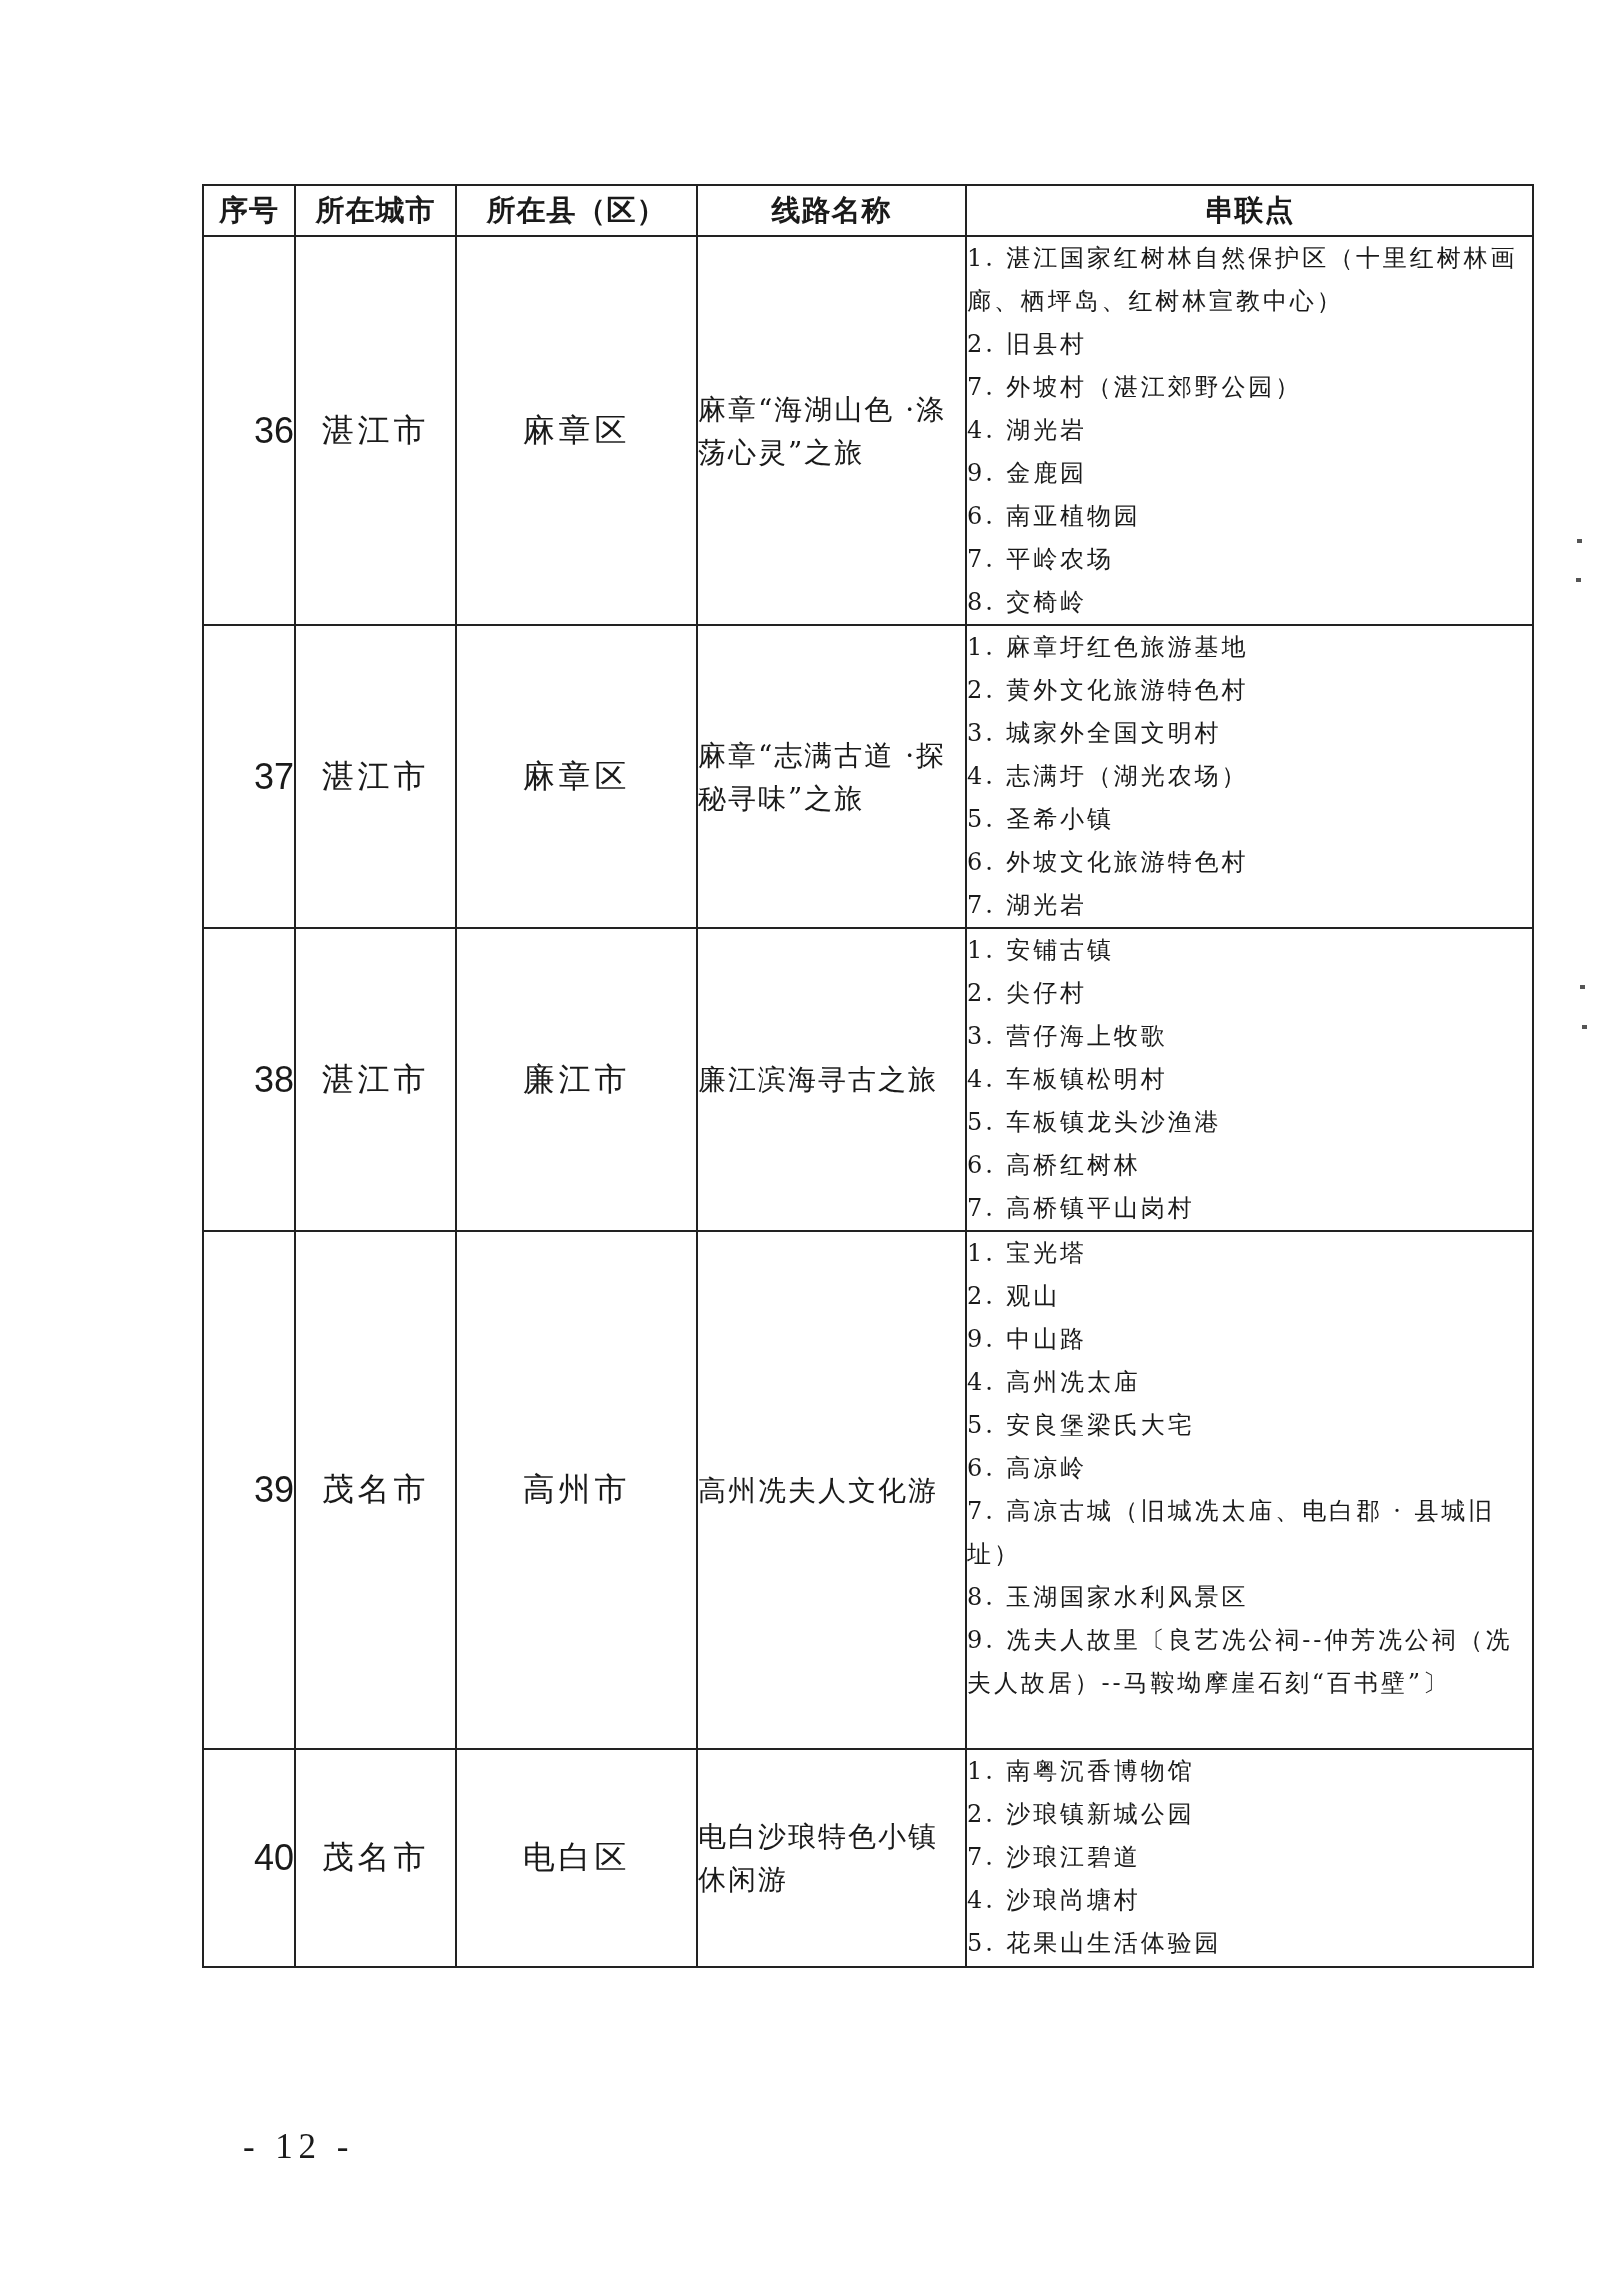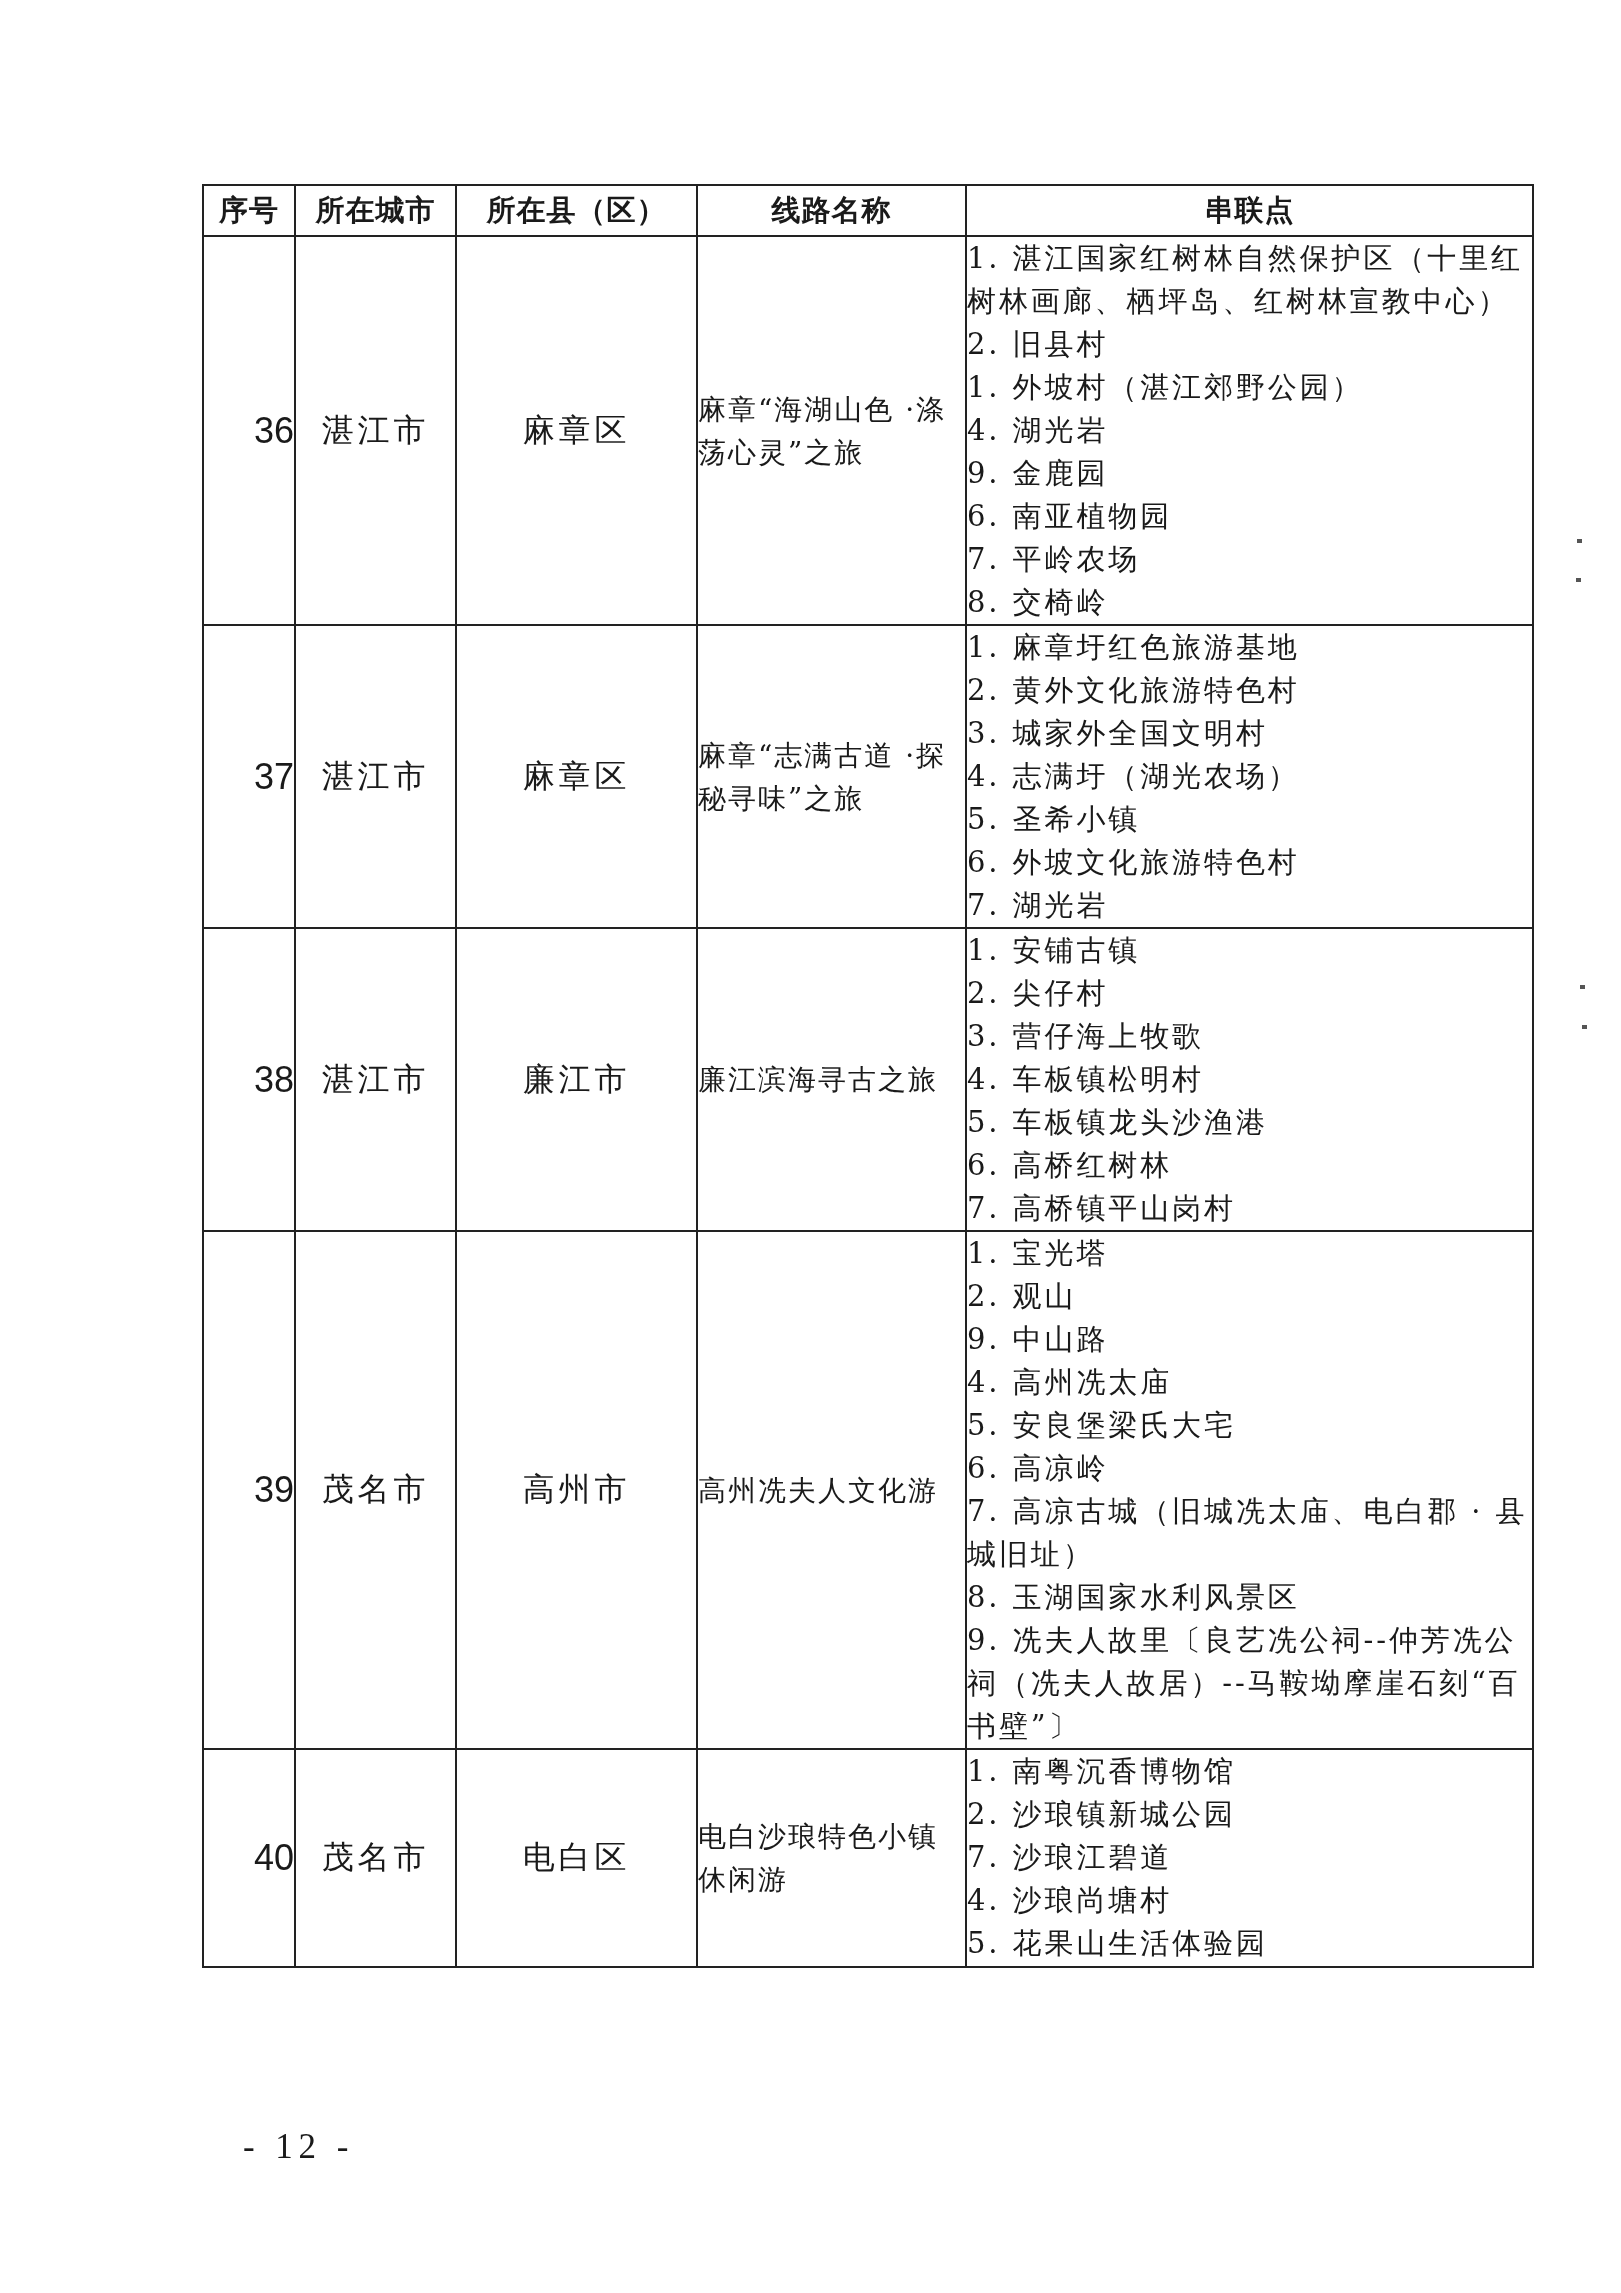--- a/index.html
+++ b/index.html
@@ -13,21 +13,21 @@
                       letter-spacing: 1px; }
     col.c-no { width: 92px; }
     col.c-city { width: 161px; }
     col.c-county { width: 241px; }
     col.c-route { width: 269px; }
     col.c-stops { width: 567px; }
     td.center { text-align: center; vertical-align: middle; font-size: 32px; letter-spacing: 3.9px; }
     td.num { text-align: right; vertical-align: middle; font-size: 36px; font-family: Liberation Sans, sans-serif; letter-spacing: 0; }
     td.route { vertical-align: middle; font-size: 28px; line-height: 43px; padding: 0 2px 0 3.9px; letter-spacing: 2px; }
     td.route.centered { text-align: left; }
-    td.stops { vertical-align: top; font-size: 29px; line-height: 43px; padding: 2px 3.9px 3.9px 3.9px; letter-spacing: 2.9px; }
+    td.stops { vertical-align: top; font-size: 24px; line-height: 43px; padding: 2px 3.9px 3.9px 3.9px; letter-spacing: 2.9px; }
     .stop { display: block; }
     .page-number { position: absolute; left: 243px; top: 2127px; font-size: 35px;
                    font-family: "Liberation Serif", serif; letter-spacing: 5.9px; }
     .speck { position: absolute; width: 4.9px; height: 3.9px; background: #555; }
   </style>
 </head>
 <body>
 
 <div class="page">
 
@@ -51,21 +51,21 @@
     <tbody>
 
       <tr style="height:367px;">
         <td class="num">36</td>
         <td class="center">湛江市</td>
         <td class="center">麻章区</td>
         <td class="route">麻章“海湖山色 ·涤荡心灵”之旅</td>
         <td class="stops">
           <span class="stop">1. 湛江国家红树林自然保护区（十里红树林画廊、栖坪岛、红树林宣教中心）</span>
           <span class="stop">2. 旧县村</span>
-          <span class="stop">1. 外坡村（湛江郊野公园）</span>
+          <span class="stop">7. 外坡村（湛江郊野公园）</span>
           <span class="stop">4. 湖光岩</span>
           <span class="stop">9. 金鹿园</span>
           <span class="stop">6. 南亚植物园</span>
           <span class="stop">7.  平岭农场</span>
           <span class="stop">8.  交椅岭</span>
         </td>
       </tr>
 
       <tr style="height:300px;">
         <td class="num">37</td>

